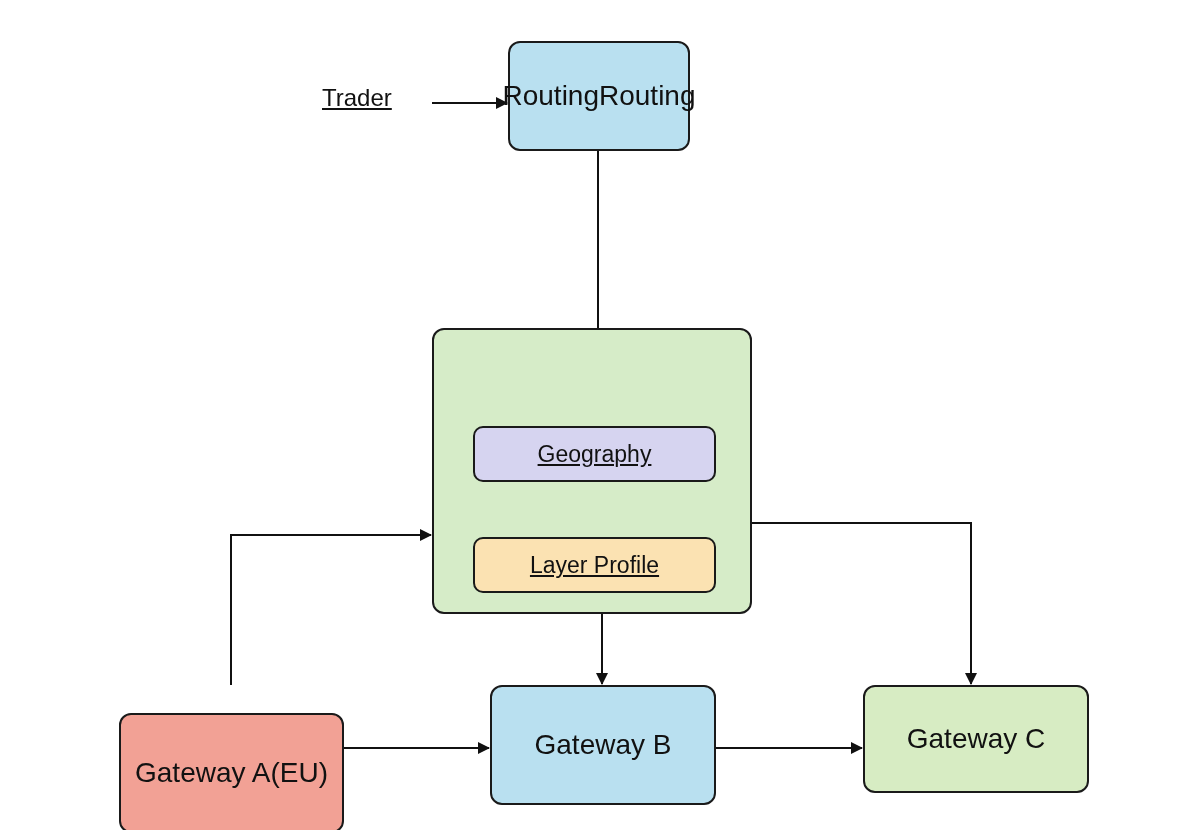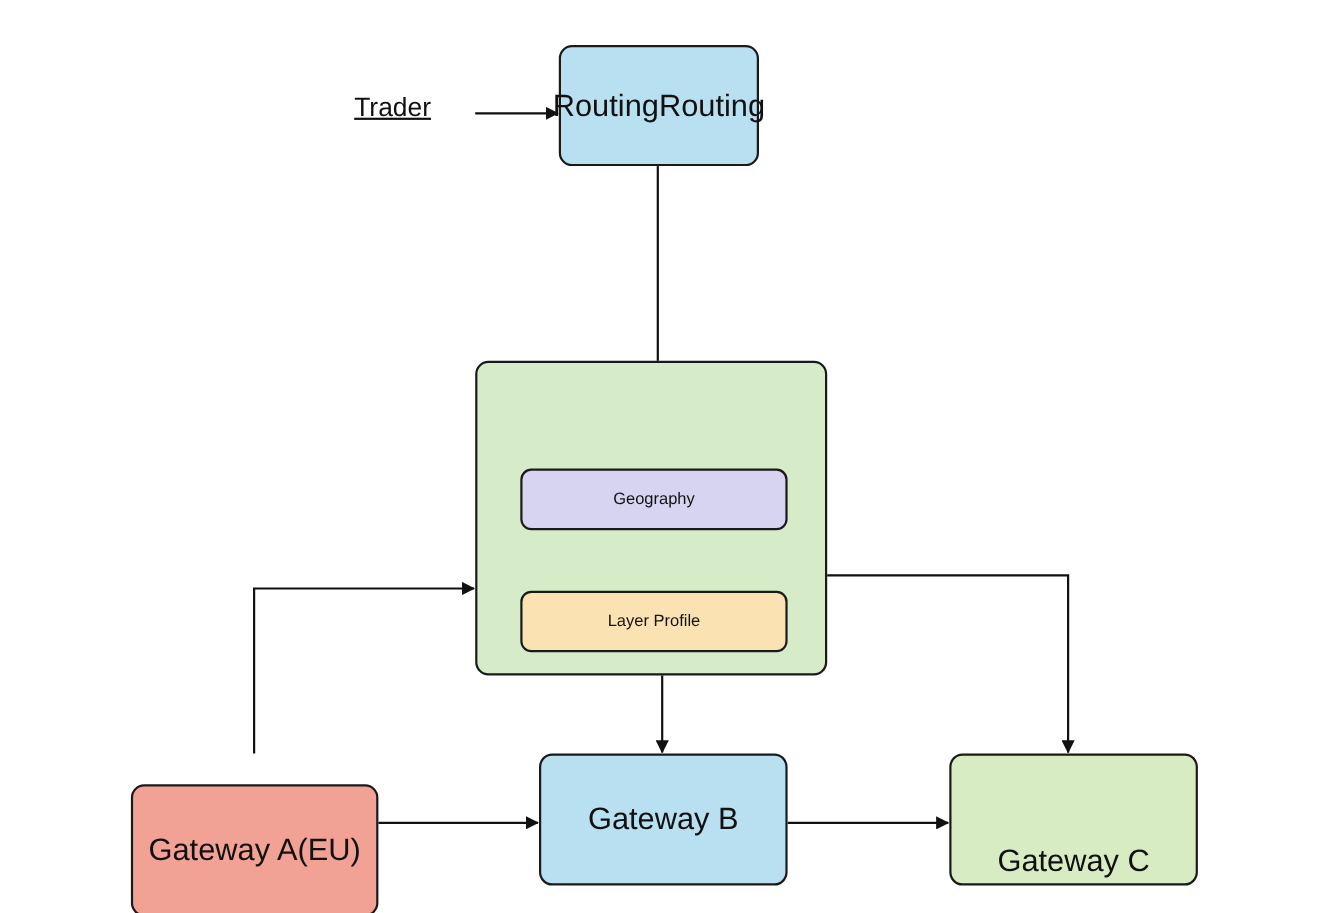--- a/index.html
+++ b/index.html
@@ -9,27 +9,27 @@
             border-radius: 12px; display: flex; flex-direction: row;
             align-items: center; justify-content: center; text-align: center;
             font-size: 28px; line-height: 40px; }
     .node span { display: block; }
     #routing { left: 508px; top: 41px; width: 182px; height: 110px; background: #b9e0f0; }
     #decision { left: 432px; top: 328px; width: 320px; height: 286px; background: #d6ecc8;
                 justify-content: flex-start; }
     #decision .title { font-weight: bold; font-size: 30px; margin-top: 22px; line-height: 40px; }
     .sub { position: absolute; left: 39px; width: 243px; height: 56px; box-sizing: border-box;
            border: 2px solid #1a1a1a; border-radius: 10px; display: flex; align-items: center;
-           justify-content: center; font-size: 15px; }
+           justify-content: center; font-size: 23px; text-decoration: underline; }
     #sub-geo { top: 96px; background: #d6d4f0; }
     #sub-pay { top: 152px; background: #f1e6de; }
     #sub-risk { top: 207px; background: #fbe2b2; }
     #gwa { left: 119px; top: 685px; width: 225px; height: 120px; background: #f2a195; margin-top: 28px; }
     #gwb { left: 490px; top: 685px; width: 226px; height: 120px; background: #b9e0f0; }
-    #gwc { left: 863px; top: 685px; width: 226px; height: 120px; background: #d7ecc3; align-items: flex-end; }
+    #gwc { left: 863px; top: 685px; width: 226px; height: 108px; background: #d7ecc3; }
     .label { position: absolute; font-size: 24px; text-decoration: underline; }
     #trader { left: 322px; top: 84px; }
     svg.edges { position: absolute; left: 0; top: 0; }
   </style>
 </head>
 <body>
 
 <svg class="edges" width="1200" height="830">
   <defs>
     <marker id="ah" markerWidth="12" markerHeight="12" refX="11" refY="6" orient="auto" markerUnits="userSpaceOnUse">

